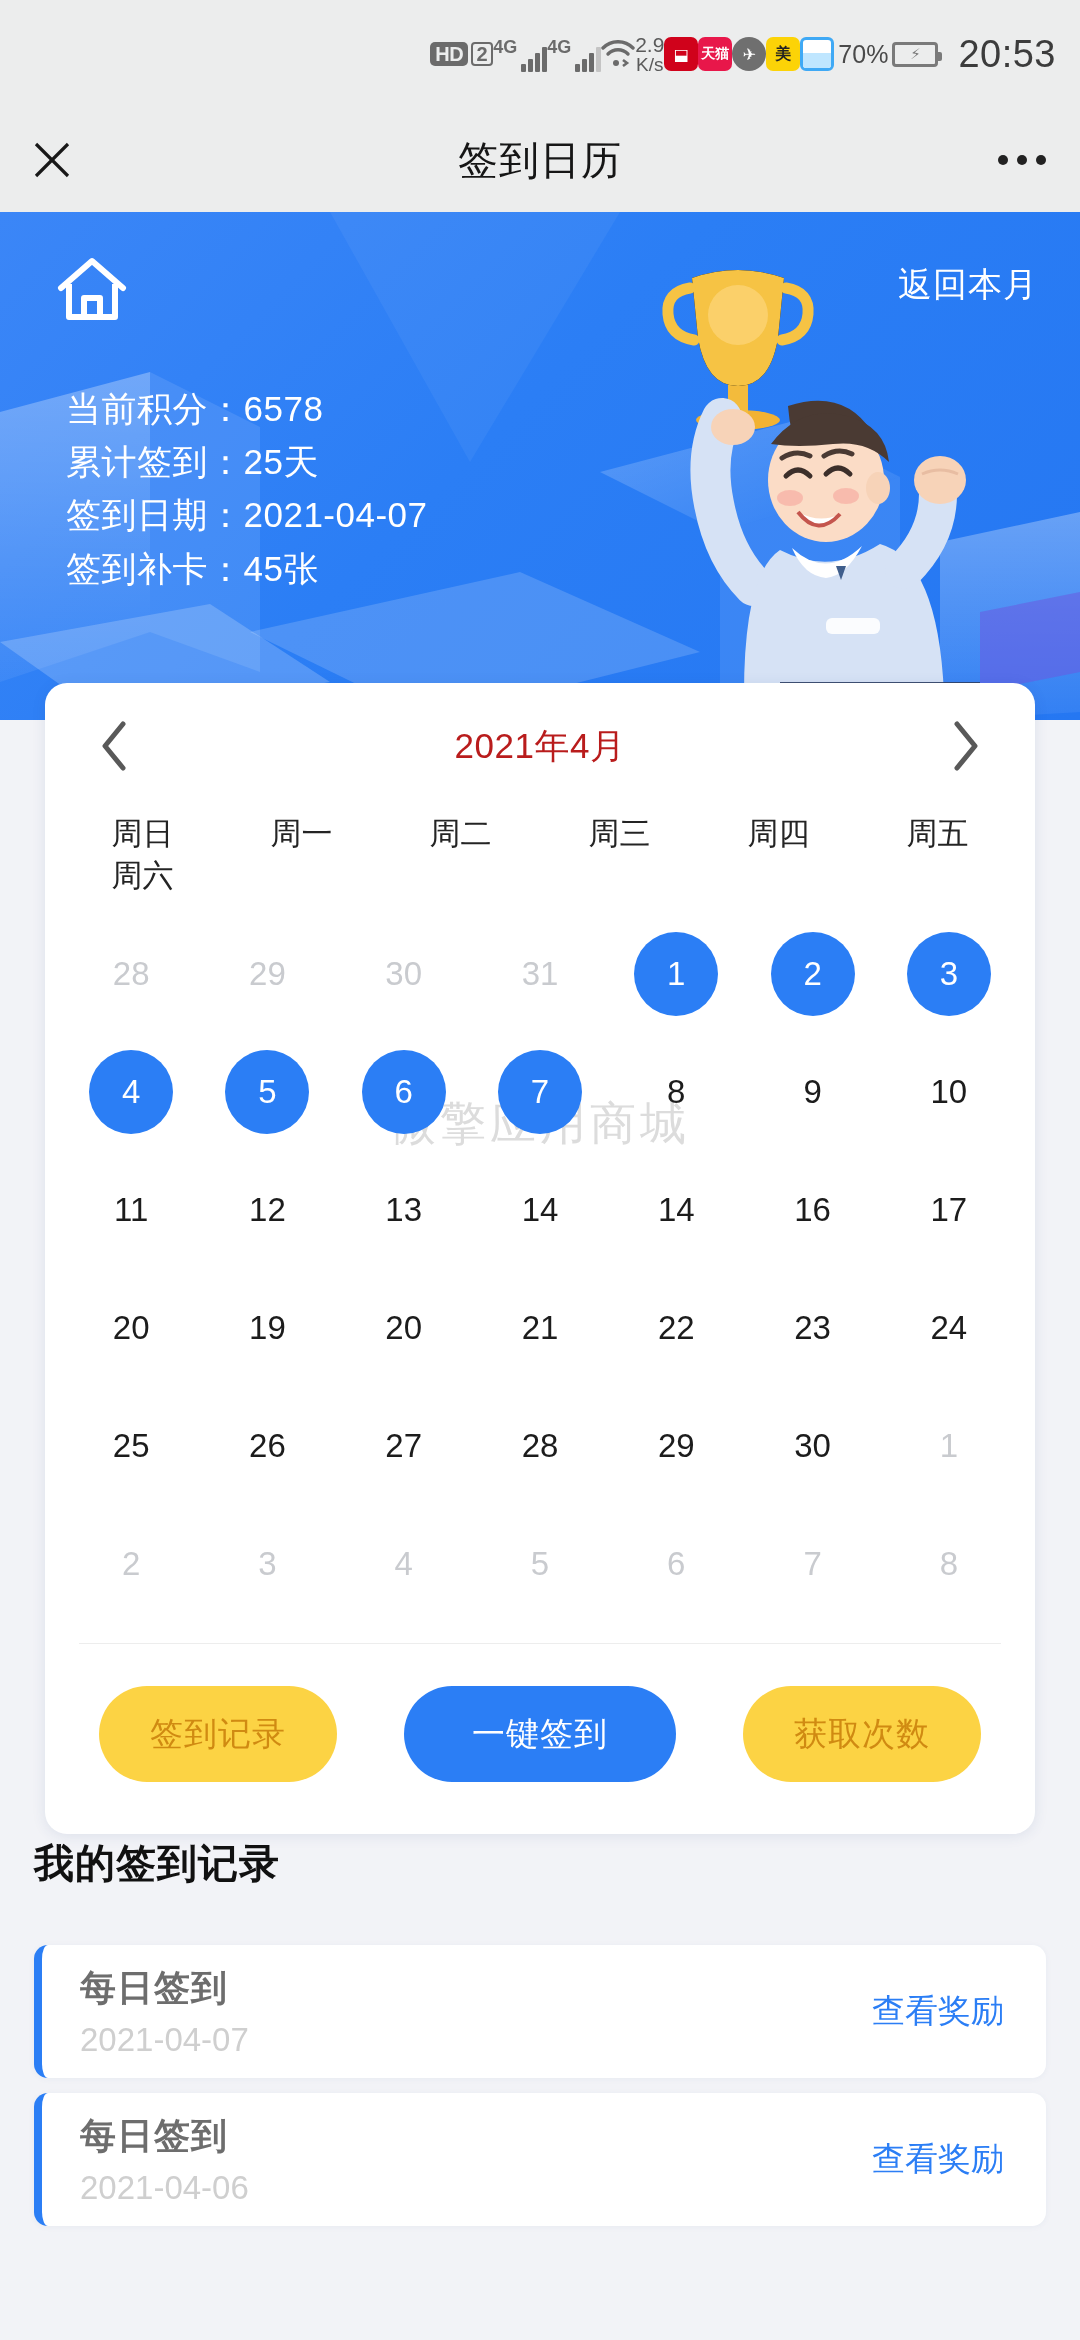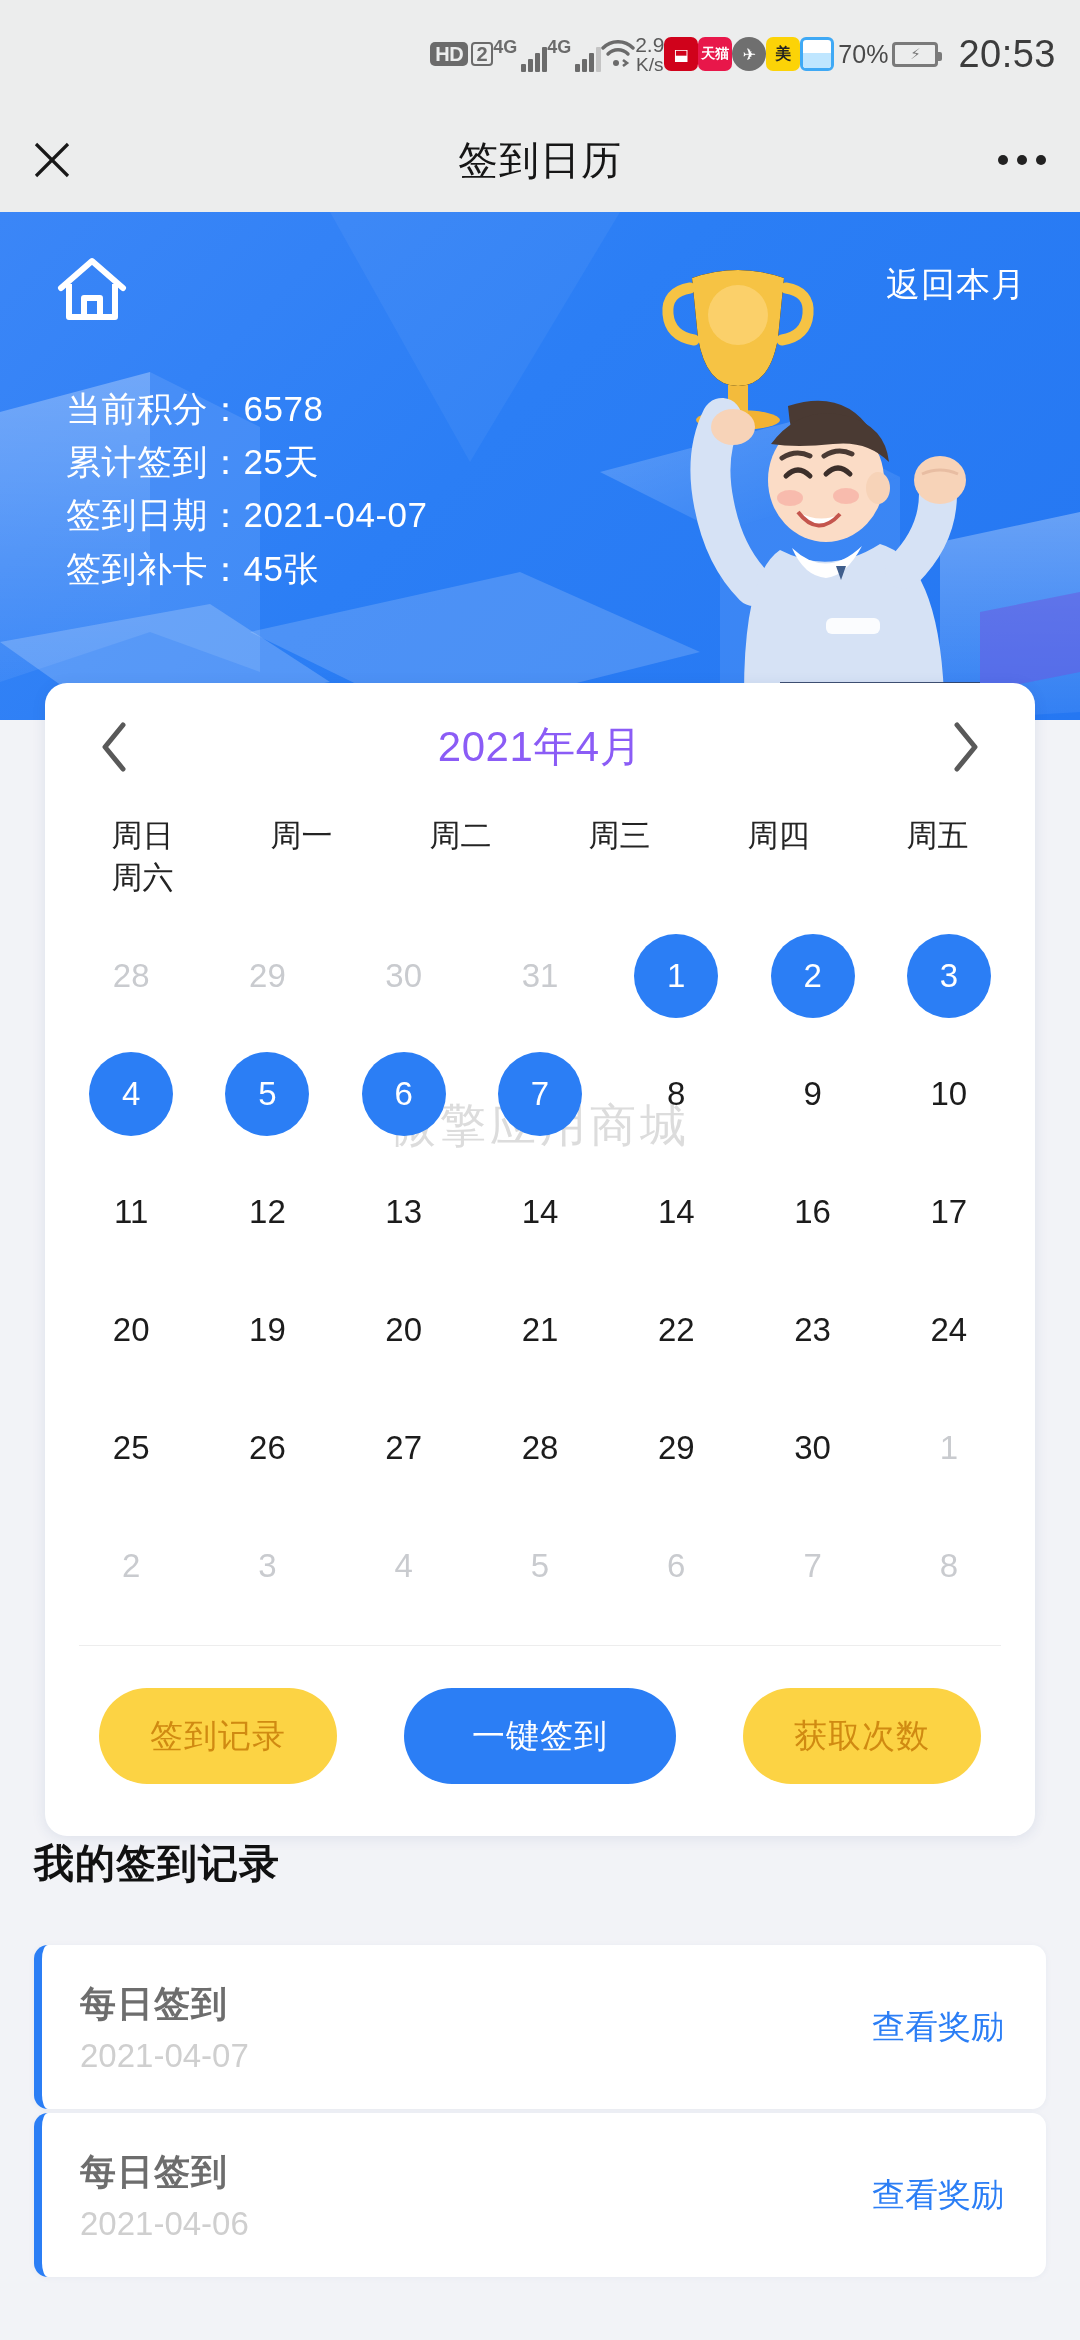--- a/index.html
+++ b/index.html
@@ -91,21 +91,21 @@
 
   
   .banner {
     position: relative; height: 508px;
     background: linear-gradient(135deg,#3b86f7 0%,#2b7ef5 45%,#2577f2 100%);
     overflow: hidden;
   }
   .banner .deco { position: absolute; inset: 0; }
   .home-icon { position: absolute; left: 55px; top: 42px; }
   .return-month {
-    position: absolute; right: 54px; top: 50px;
+    position: absolute; right: 42px; top: 50px;
     color: #fff; font-size: 34px; letter-spacing: 1px;
   }
   .stats {
     position: absolute; left: 66px; top: 170px;
     color: #fff;
   }
   .stats .row {
     font-size: 35px; line-height: 1.52;
     letter-spacing: 0.5px; white-space: nowrap;
   }
@@ -120,21 +120,21 @@
     overflow: hidden;
   }
   .cal-head {
     display: flex; align-items: center; justify-content: space-between;
     padding: 36px 42px 18px 42px;
   }
   .cal-arrow {
     width: 54px; height: 54px;
     display:flex; align-items:center; justify-content:center;
   }
-  .cal-month { font-size: 42px; color: #8b5cf6; letter-spacing: 0.5px; }
+  .cal-month { font-size: 35px; color: #b91c1c; letter-spacing: 0.5px; }
   .weekrow {
     display: grid; grid-template-columns: repeat(6,1fr);
     padding: 22px 18px 18px 18px;
   }
   .weekrow div { text-align: center; font-size: 31px; color: #242424; }
   .daygrid {
     display: grid; grid-template-columns: repeat(7,1fr);
     row-gap: 0; padding: 0 18px 10px 18px;
     position: relative;
   }
@@ -170,21 +170,21 @@
 
   
   .rec-title {
     position: absolute; left: 34px; top: 1836px;
     font-size: 40px; color: #111; font-weight: bold; letter-spacing: 1px;
   }
   .rec-list { position: absolute; left: 34px; top: 1945px; width: 1012px; }
   .rec-card {
     background: #fff; border-radius: 14px;
     border-left: 8px solid #2b7ef5;
-    height: 164px; margin-bottom: 4px;
+    height: 133px; margin-bottom: 15px;
     display: flex; align-items: center; justify-content: space-between;
     padding: 0 42px 0 38px;
     box-shadow: 0 1px 6px rgba(40,70,130,0.05);
   }
   .rec-l .rec-name { font-size: 36px; color: #6d6d6d; font-weight: bold; letter-spacing: 1px;}
   .rec-l .rec-date { font-size: 33px; color: #cfcfcf; margin-top: 8px; }
   .rec-link { font-size: 33px; color: #2b7ef5; }
 </style>
 </head>
 <body>

